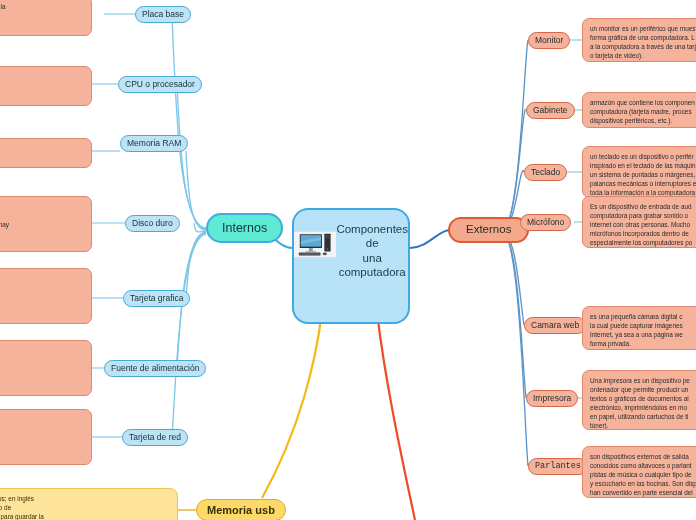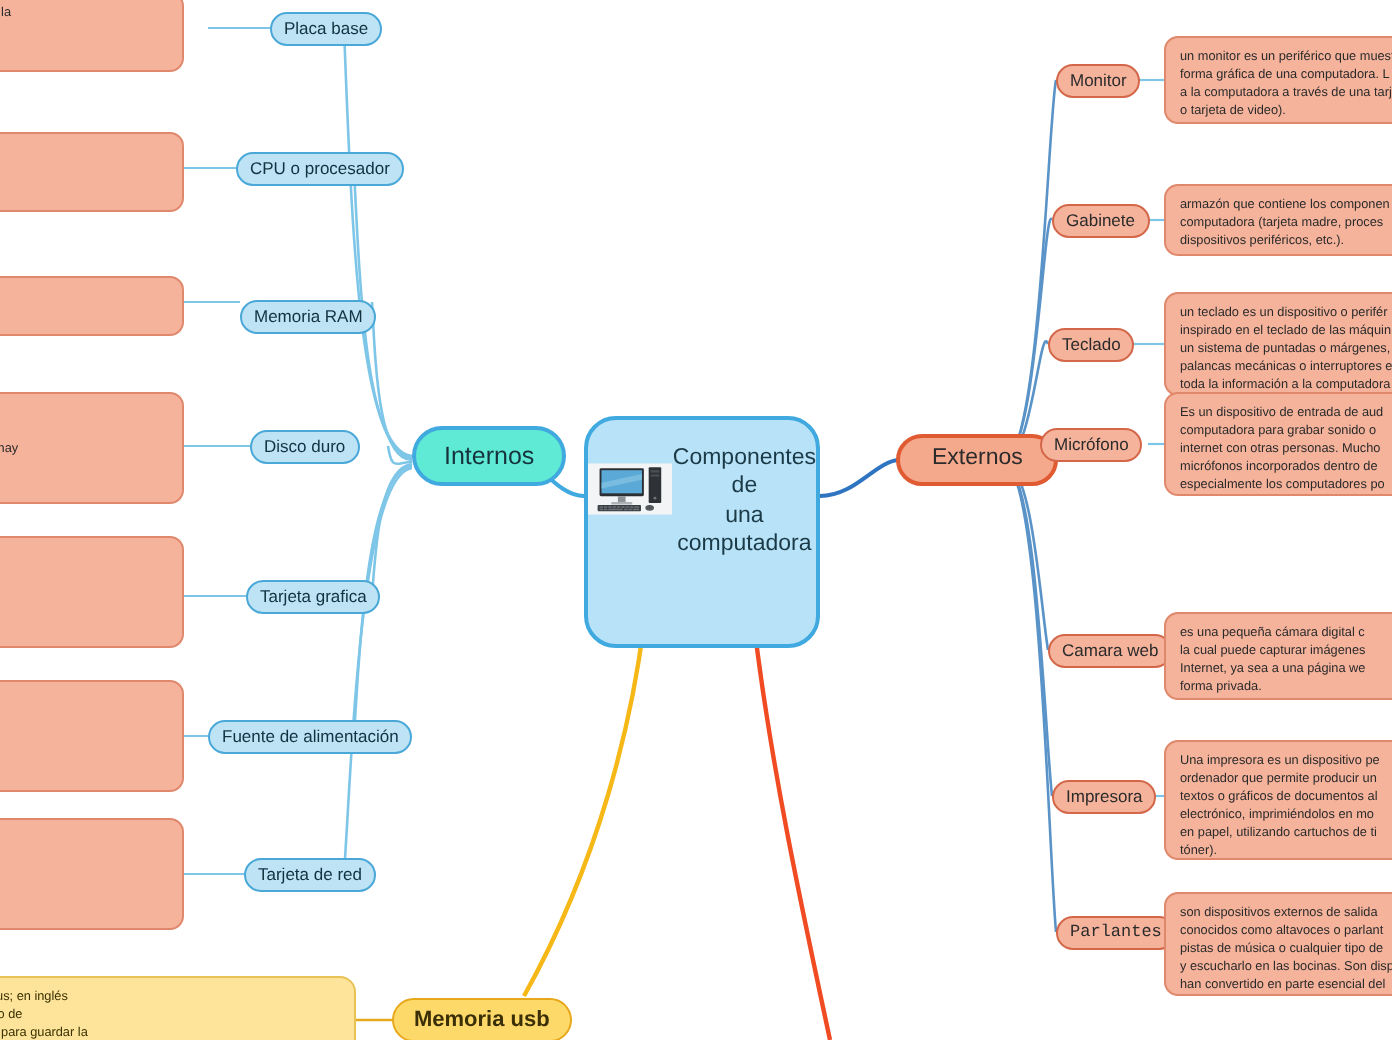--- a/index.html
+++ b/index.html
@@ -180,21 +180,21 @@
   <div class="node yellow-node" style="left:196px;top:499px;">
     <span>Memoria usb</span>
   </div>
 
   <div class="node blue" style="left:135px;top:6px;">
     <span>Placa base</span>
     </div>
   <div class="node blue" style="left:118px;top:76px;">
     <span>CPU o procesador</span>
     </div>
-  <div class="node blue" style="left:120px;top:150px;justify-content:center;">
+  <div class="node blue" style="left:120px;top:135px;justify-content:center;">
     <span>Memoria RAM</span>
     </div>
   <div class="node blue" style="left:125px;top:215px;">
     <span>Disco duro</span>
     </div>
   <div class="node blue" style="left:123px;top:290px;justify-content:flex-end;">
     <span>Tarjeta grafica</span>
     </div>
   <div class="node blue" style="left:104px;top:360px;">
     <span>Fuente de alimentación</span>

